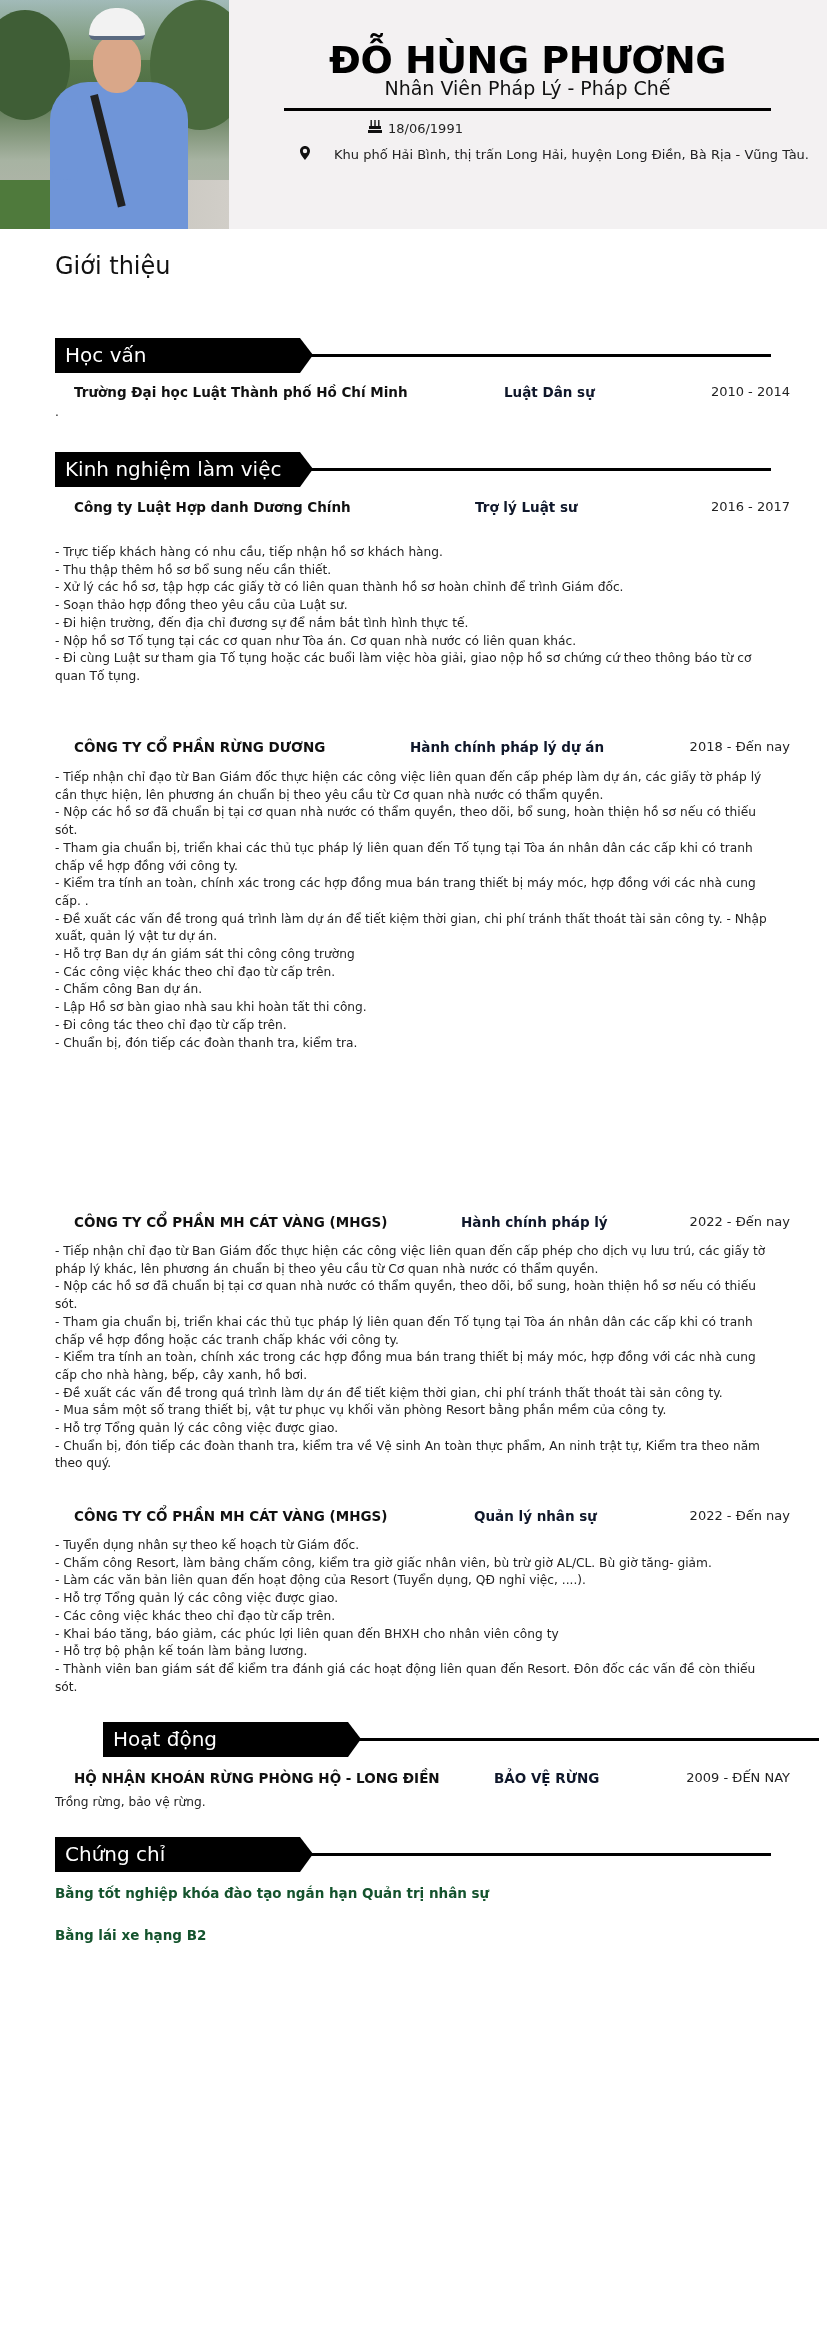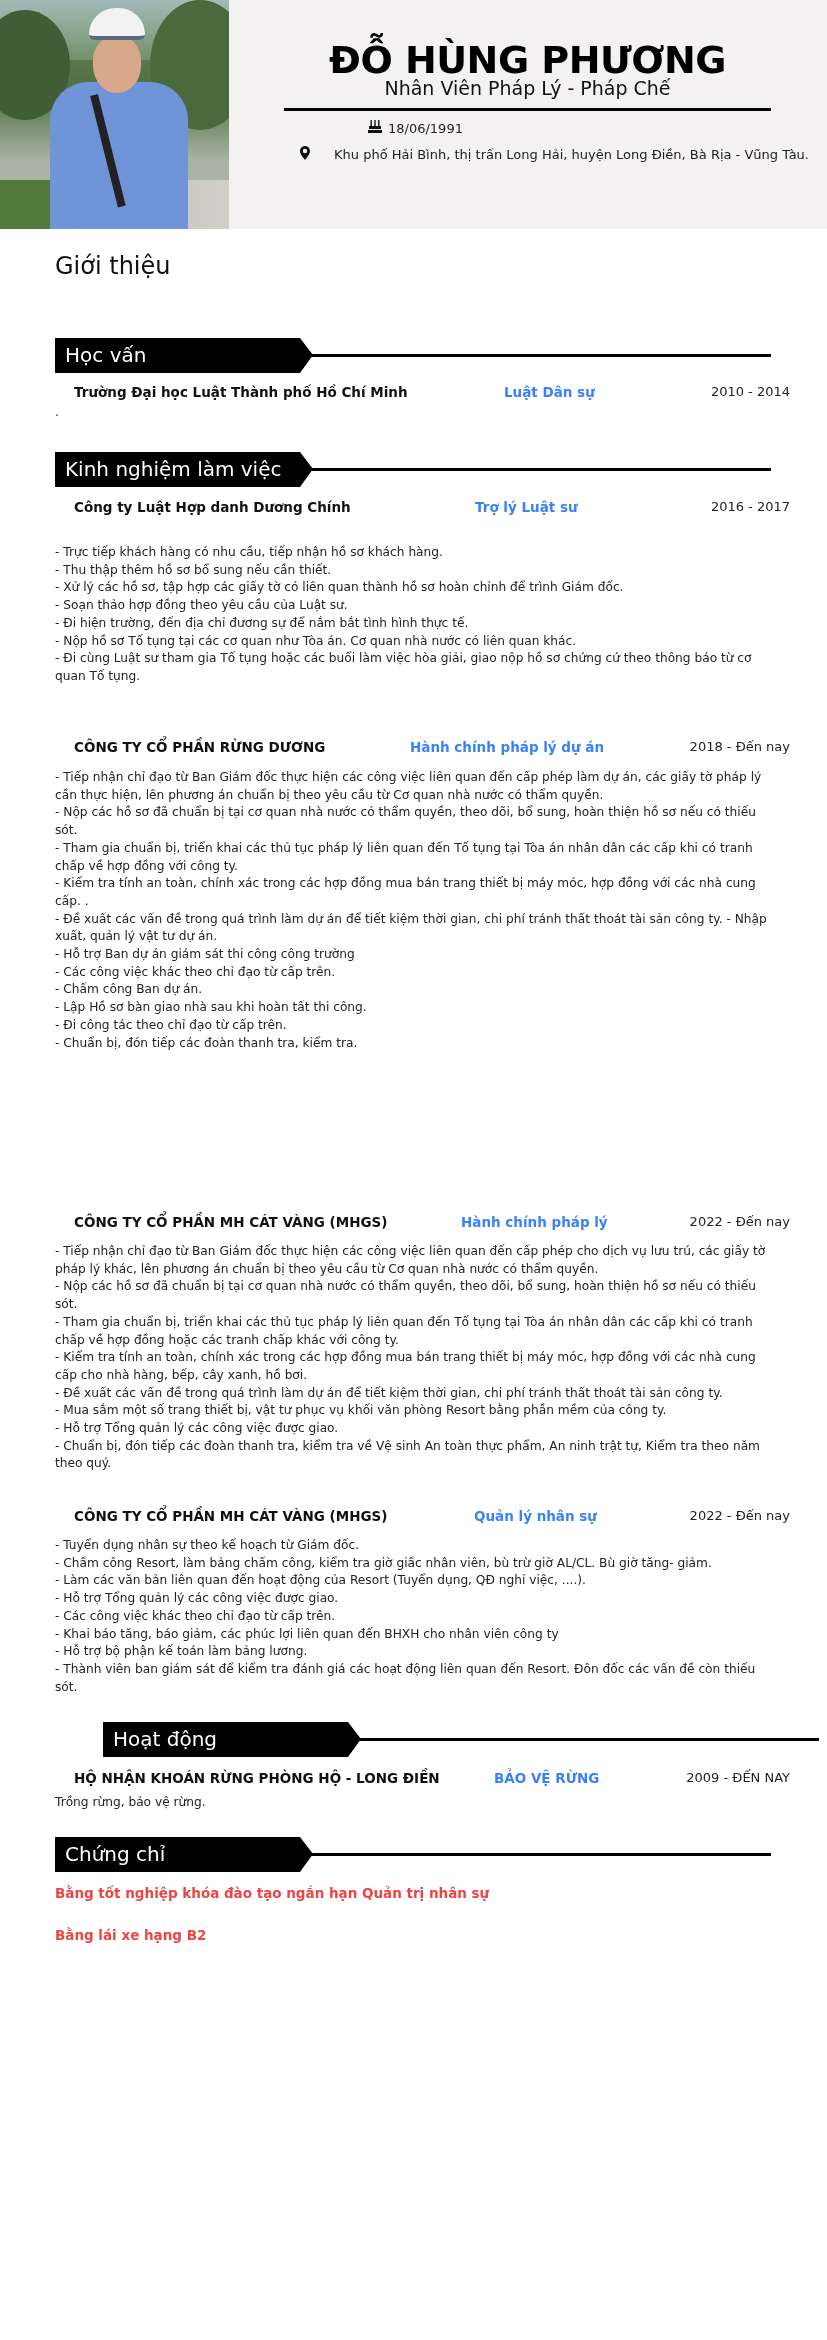--- a/index.html
+++ b/index.html
@@ -32,27 +32,27 @@
     
     .sec { position: absolute; left: 55px; width: 716px; height: 35px; }
     .sec .band { position: absolute; left: 0; top: 0; width: 258px; height: 35px; background: #000;
       clip-path: polygon(0 0, 245px 0, 258px 17px, 245px 35px, 0 35px); }
     .sec .band-label { position: absolute; left: 10px; top: 5px; color: #fff; font-size: 20px; white-space: nowrap; }
     .sec .rule { position: absolute; left: 256px; top: 16px; right: 0; height: 3px; background: #000; }
 
     
     .row { position: absolute; left: 55px; width: 716px; height: 20px; font-size: 13.5px; margin-left: 19px; }
     .row .org { position: absolute; left: 0; top: 0; font-weight: bold; color: #111; white-space: nowrap; }
-    .row .role { position: absolute; top: 0; font-weight: bold; color: #3b82f6; white-space: nowrap; }
+    .row .role { position: absolute; top: 0; font-weight: bold; color: #0f172a; white-space: nowrap; }
     .row .date { position: absolute; right: 0; top: 0; color: #222; white-space: nowrap; font-size: 13px; }
 
     .desc { position: absolute; left: 55px; width: 716px; font-size: 12.2px; line-height: 17.7px; color: #222; }
     .desc div { white-space: normal; }
 
-    .cert { position: absolute; left: 55px; font-size: 13.5px; font-weight: bold; color: #ef4444; white-space: nowrap; }
+    .cert { position: absolute; left: 55px; font-size: 13.5px; font-weight: bold; color: #14532d; white-space: nowrap; }
   </style>
 </head>
 <body>
 
 <div class="header">
   <div class="photo">
     <div class="sky"></div>
     <div class="tree" style="left:-20px;top:10px;width:90px;height:110px;"></div>
     <div class="tree" style="left:150px;top:0px;width:100px;height:130px;background:#4a6a3e;"></div>
     <div class="ground"></div>

